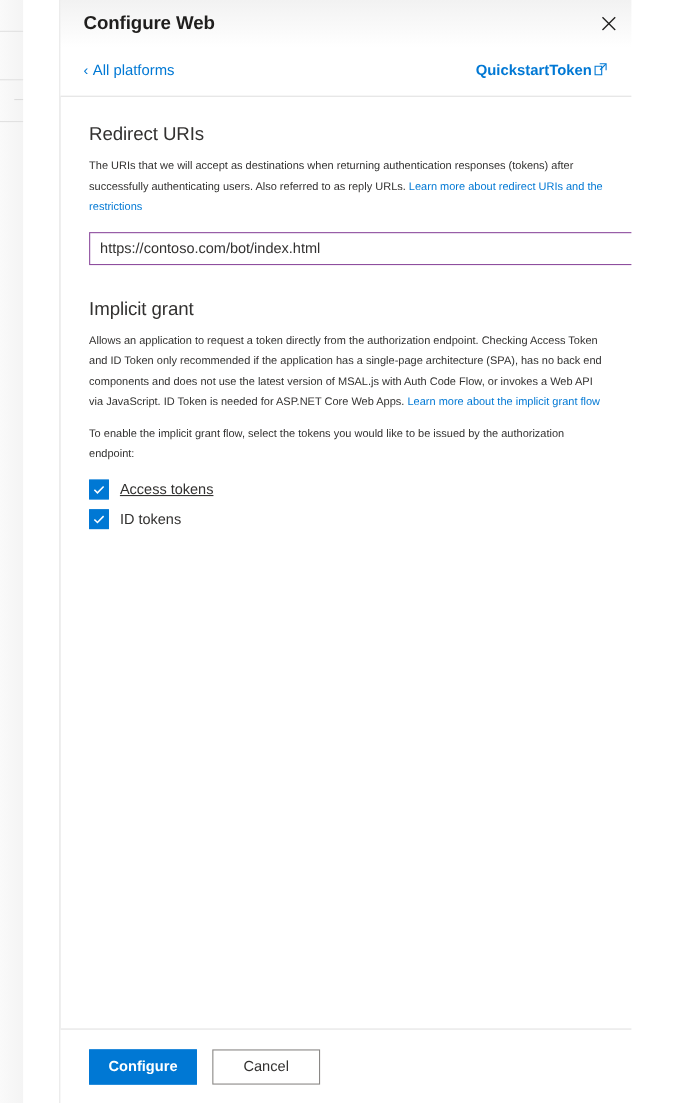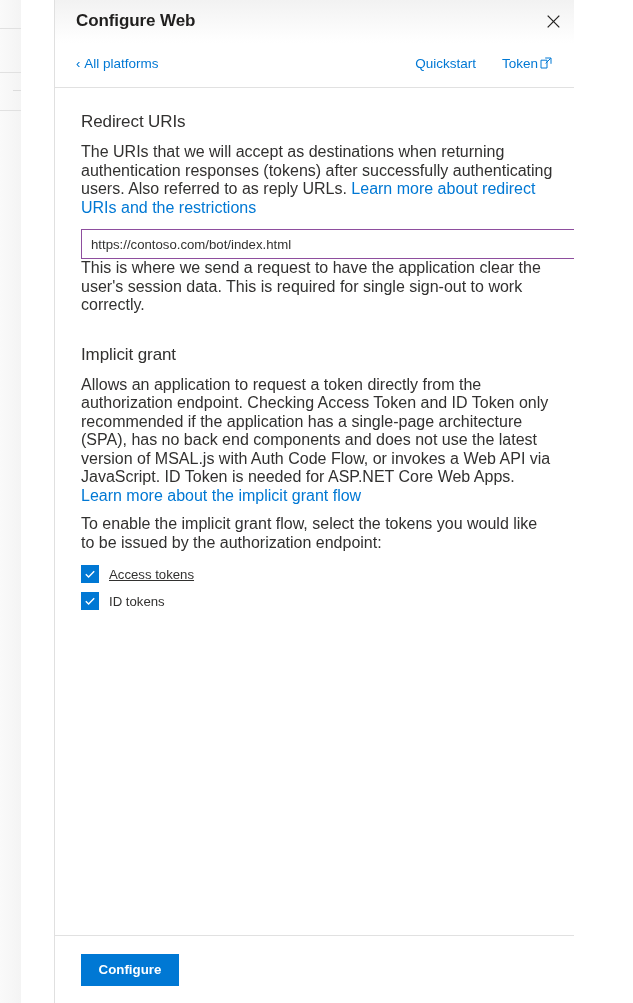--- a/index.html
+++ b/index.html
@@ -122,21 +122,21 @@
     line-height: 1;
     position: relative;
     top: 0px;
   }
   .cmd-right {
     position: absolute;
     right: 22px;
     top: 13px;
     display: flex;
     align-items: center;
-    gap: 26px;
+    font-weight: bold;
   }
   .cmd-right a {
     color: #0078d4;
     font-size: 13.5px;
     cursor: pointer;
     text-decoration: none;
     display: flex;
     align-items: center;
     gap: 2px;
     white-space: nowrap;
@@ -155,21 +155,21 @@
     margin: 0 0 11px 0;
     font-size: 17px;
     font-weight: normal;
     color: #323130;
     letter-spacing: -0.1px;
   }
   h2.section-title.spaced { margin-top: 30px; }
 
   p.desc {
     margin: 0 0 12px 0;
-    font-size: 16px;
+    font-size: 10px;
     line-height: 18.5px;
     color: #323130;
     max-width: 560px;
   }
   p.desc.tight { margin-bottom: 10px; }
 
   a.inline-link {
     color: #0078d4;
     text-decoration: none;
     cursor: pointer;
@@ -320,21 +320,20 @@
     <p class="desc"><span>The URIs that we will accept as destinations when returning authentication responses (tokens) after successfully authenticating users. Also referred to as reply URLs. </span><a class="inline-link">Learn more about redirect URIs and the restrictions</a></p>
     <div class="field">
       <input type="text" value="https://contoso.com/bot/index.html" placeholder="e.g. https://myapp.com/auth" style="">
       <span class="field-check">
         <svg width="16" height="16" viewBox="0 0 16 16" aria-hidden="true">
           <polyline points="2,8.6 6,12.4 14,3.6" fill="none" stroke="#5aa700" stroke-width="1.6"></polyline>
         </svg>
       </span>
     </div>
 
-    <p class="desc">This is where we send a request to have the application clear the user's session data. This is required for single sign-out to work correctly.</p>
 
     <h2 class="section-title spaced">Implicit grant</h2>
     <p class="desc tight"><span>Allows an application to request a token directly from the authorization endpoint. Checking Access Token and ID Token only recommended if the application has a single-page architecture (SPA), has no back end components and does not use the latest version of MSAL.js with Auth Code Flow, or invokes a Web API via JavaScript. ID Token is needed for ASP.NET Core Web Apps. </span><a class="inline-link">Learn more about the implicit grant flow</a></p>
     <p class="desc">To enable the implicit grant flow, select the tokens you would like to be issued by the authorization endpoint:</p>
 
     <div class="cb-row cb-first">
       <span class="cb-box">
         <svg width="12" height="12" viewBox="0 0 12 12" aria-hidden="true">
           <polyline points="1.8,6.2 4.6,9.0 10.2,3.2" fill="none" stroke="#ffffff" stroke-width="1.4"></polyline>
         </svg>
@@ -348,15 +347,16 @@
           <polyline points="1.8,6.2 4.6,9.0 10.2,3.2" fill="none" stroke="#ffffff" stroke-width="1.4"></polyline>
         </svg>
       </span>
       <span class="cb-label">ID tokens</span>
     </div>
 
   </div>
 
   <div class="blade-footer">
     <button class="btn btn-primary">Configure</button>
+    <button class="btn btn-secondary">Cancel</button>
   </div>
 
 </div>
 
 </body></html>

